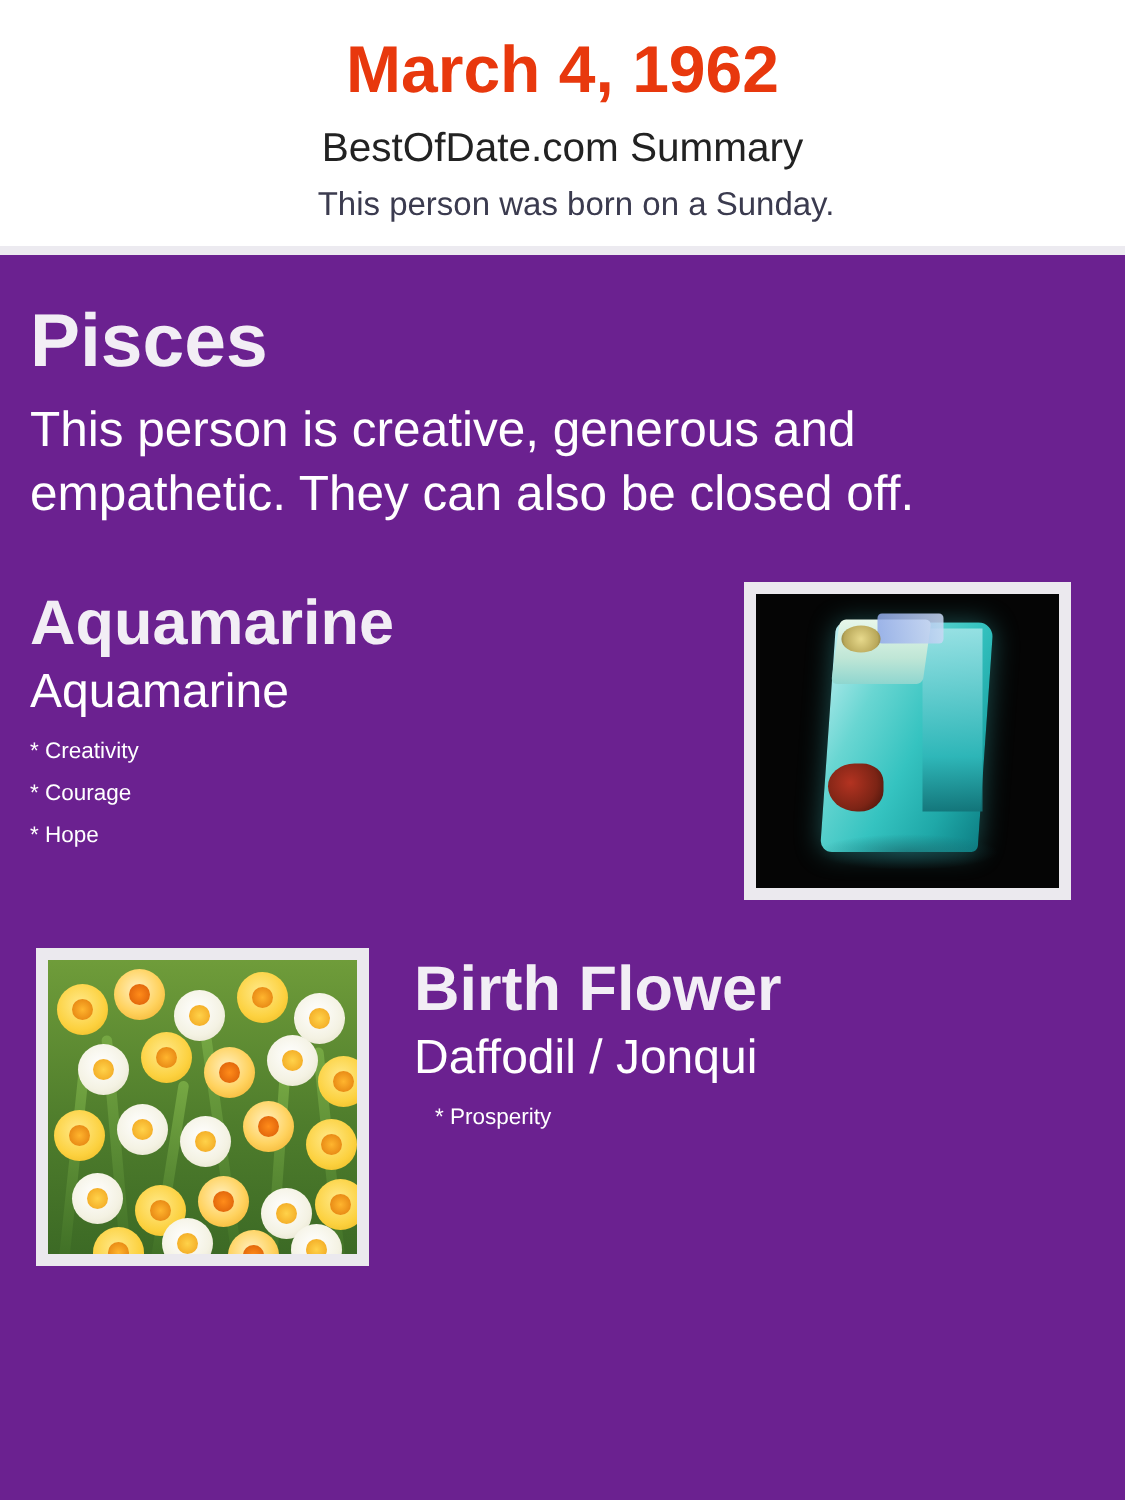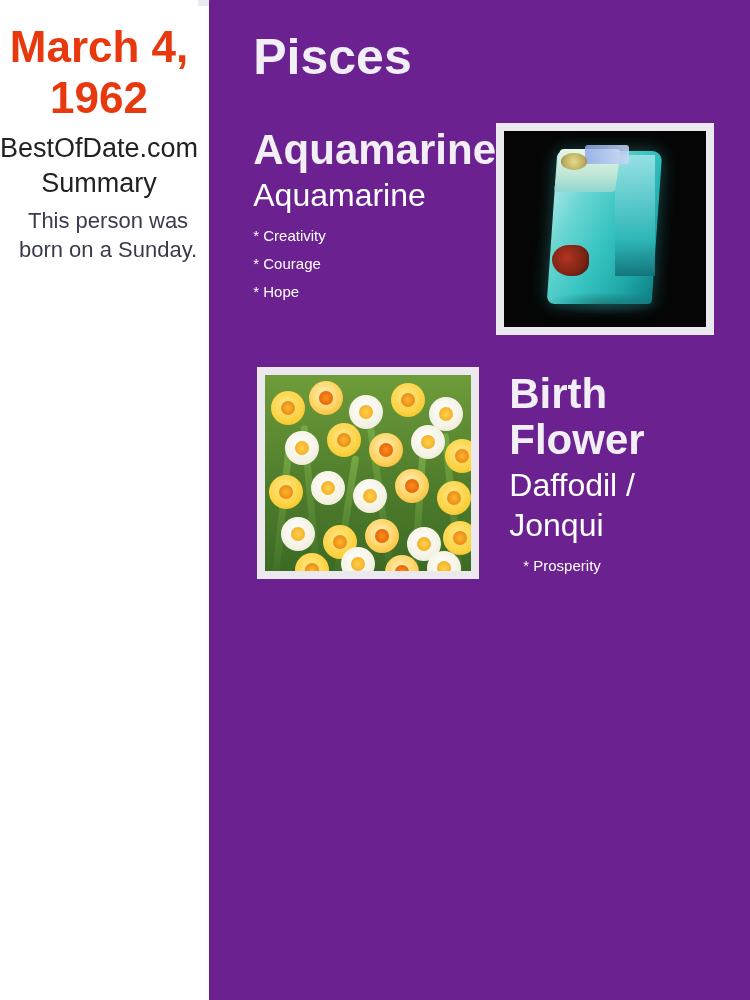--- a/index.html
+++ b/index.html
@@ -12,21 +12,21 @@
     background: #ffffff;
     font-family: "Liberation Sans", sans-serif;
     overflow: hidden;
   }
   .page {
     width: 750px;
     height: 1000px;
     position: relative;
     background: #ffffff;
     display: flex;
-    flex-direction: row;
+    flex-direction: column;
   }
 
   
   .header {
     background: #ffffff;
     text-align: center;
     padding: 22px 0 14px 0;
   }
   .header-date {
     color: #e8380d;
@@ -51,21 +51,21 @@
   .header-rule {
     height: 6px;
     background: #eceaf0;
     width: 100%;
   }
 
   
   .body {
     background: #6b2190;
     flex: 1;
-    padding: 24px 32px 0 44px;
+    padding: 24px 32px 0 20px;
     box-sizing: border-box;
     color: #ffffff;
     position: relative;
   }
 
   .sign-name {
     font-size: 50px;
     font-weight: bold;
     color: #f2eef5;
     line-height: 1.1;
@@ -272,20 +272,21 @@
   <div class="header">
     <div class="header-date">March 4, 1962</div>
     <div class="header-sub">BestOfDate.com Summary</div>
     <div class="header-note">This person was born on a Sunday.</div>
   </div>
   <div class="header-rule"></div>
 
   <div class="body">
 
     <div class="sign-name">Pisces</div>
+    <div class="sign-desc">This person is creative, generous and empathetic. They can also be closed off.</div>
 
     <div class="stone-section">
       <div class="stone-text">
         <div class="section-title">Aquamarine</div>
         <div class="section-sub">Aquamarine</div>
         <div class="bullet">* Creativity</div>
         <div class="bullet">* Courage</div>
         <div class="bullet">* Hope</div>
       </div>
 

